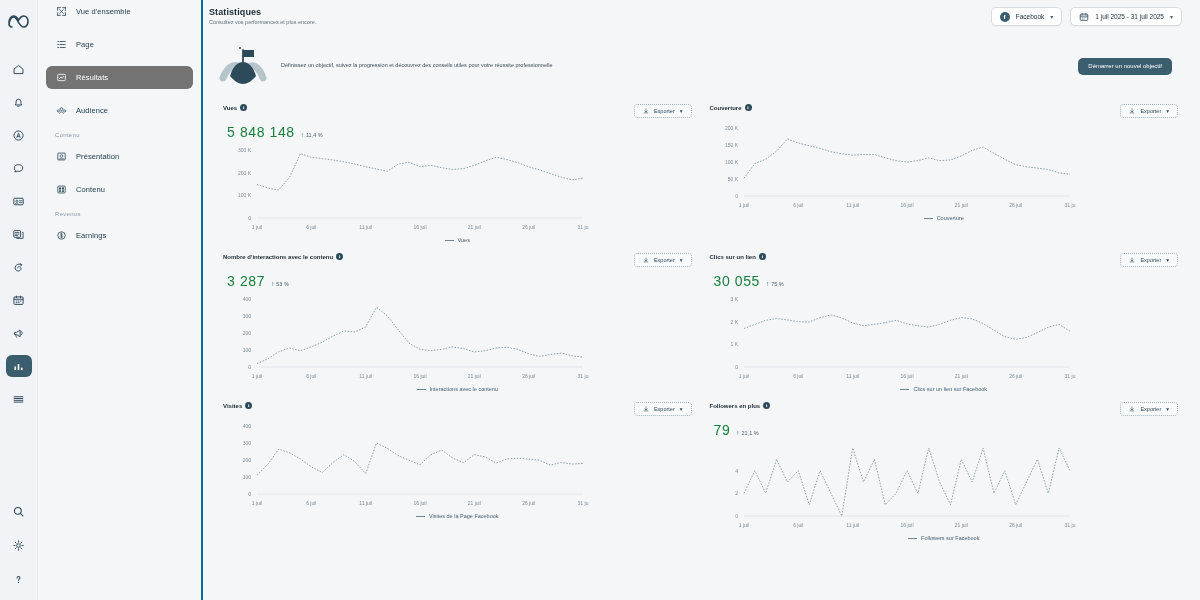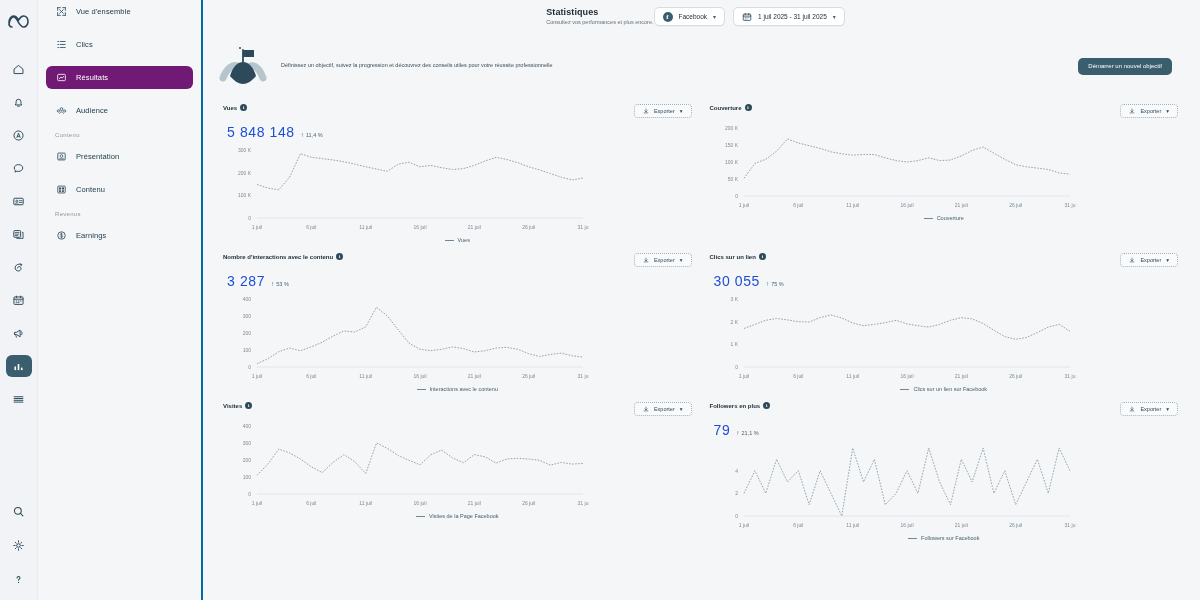--- a/index.html
+++ b/index.html
@@ -40,32 +40,32 @@
   }
   .nav-item {
     display: flex; align-items: center; gap: 9px;
     height: 23px; margin: 0 8px 10px 8px;
     padding: 0 9px;
     border-radius: 6px;
     font-size: 7.5px; letter-spacing: .1px;
     color: #22414f;
   }
   .nav-item .ni { width: 12px; height: 12px; display: flex; align-items: center; justify-content: center; color: #2d4a5b; }
-  .nav-item.active { background: #701a75; color: #ffffff; }
+  .nav-item.active { background: #737373; color: #ffffff; }
   .nav-item.active .ni { color: #ffffff; }
   .nav-section {
     font-size: 6px; color: #8a9aa4; letter-spacing: .3px;
     margin: 10px 0 7px 17px; text-transform: none;
   }
 
   
   .main { flex: 1 1 auto; position: relative; overflow: hidden; background: #f5f6f8; }
 
   .topbar {
-    display: flex; align-items: flex-start; justify-content: center;
+    display: flex; align-items: flex-start; justify-content: space-between;
     padding: 7px 18px 0 6px;
     height: 34px;
   }
   .page-title { font-size: 9px; font-weight: bold; letter-spacing: .1px; }
   .page-sub { font-size: 5.5px; color: #61727c; margin-top: 2px; }
   .top-actions { display: flex; gap: 8px; align-items: center; }
   .pill {
     display: flex; align-items: center; gap: 6px;
     height: 19px; padding: 0 8px;
     background: #ffffff; border: 1px solid #d7dce0; border-radius: 5px;
@@ -114,21 +114,21 @@
     font-family: "Liberation Serif", serif;
   }
   .export-btn {
     display: flex; align-items: center; gap: 5px;
     border: 1px dotted #9fb0ba; border-radius: 4px;
     height: 14px; padding: 0 8px;
     font-size: 5.5px; color: #2d4a5b;
     background: #f9fafb;
   }
   .metric { display: flex; align-items: baseline; gap: 6px; margin-top: 6px; padding-left: 4px; }
-  .metric-value { font-size: 14px; letter-spacing: .6px; color: #1d4ed8; font-weight: normal; }
+  .metric-value { font-size: 14px; letter-spacing: .6px; color: #15803d; font-weight: normal; }
   .metric-delta { font-size: 5.5px; color: #4c6472; display: flex; align-items: center; gap: 2px; }
   .metric-delta .arrow { font-size: 6.5px; }
 
   .chart { margin-top: 4px; }
   .chart svg { display: block; }
   .legend { display: flex; align-items: center; justify-content: center; gap: 4px; font-size: 5.5px; color: #46606e; margin-top: 1px; }
   .legend .dash { width: 9px; height: 0; border-top: 1px solid #6d8795; display: inline-block; }
 </style>
 </head>
 <body>
@@ -240,21 +240,21 @@
           </svg>
         </span>
       <span>Vue d'ensemble</span>
     </div>
     <div class="nav-item">
       <span class="ni">
           <svg width="11" height="11" viewBox="0 0 16 16">
             <path d="M2.6 3.6h1.6M2.6 8h1.6M2.6 12.4h1.6M6.4 3.6h7M6.4 8h7M6.4 12.4h7" stroke="currentColor" stroke-width="1.2" stroke-linecap="round"></path>
           </svg>
         </span>
-      <span>Clics</span>
+      <span>Page</span>
     </div>
     <div class="nav-item active">
       <span class="ni">
           <svg width="11" height="11" viewBox="0 0 16 16">
             <rect x="2.4" y="3.4" width="11.2" height="9.2" rx="1.4" fill="none" stroke="currentColor" stroke-width="1.2"></rect>
             <path d="M5 9.6 7.2 7.2 9 9l2.2-2.6" fill="none" stroke="currentColor" stroke-width="1.2" stroke-linecap="round" stroke-linejoin="round"></path>
           </svg>
         </span>
       <span>Résultats</span>
     </div>

